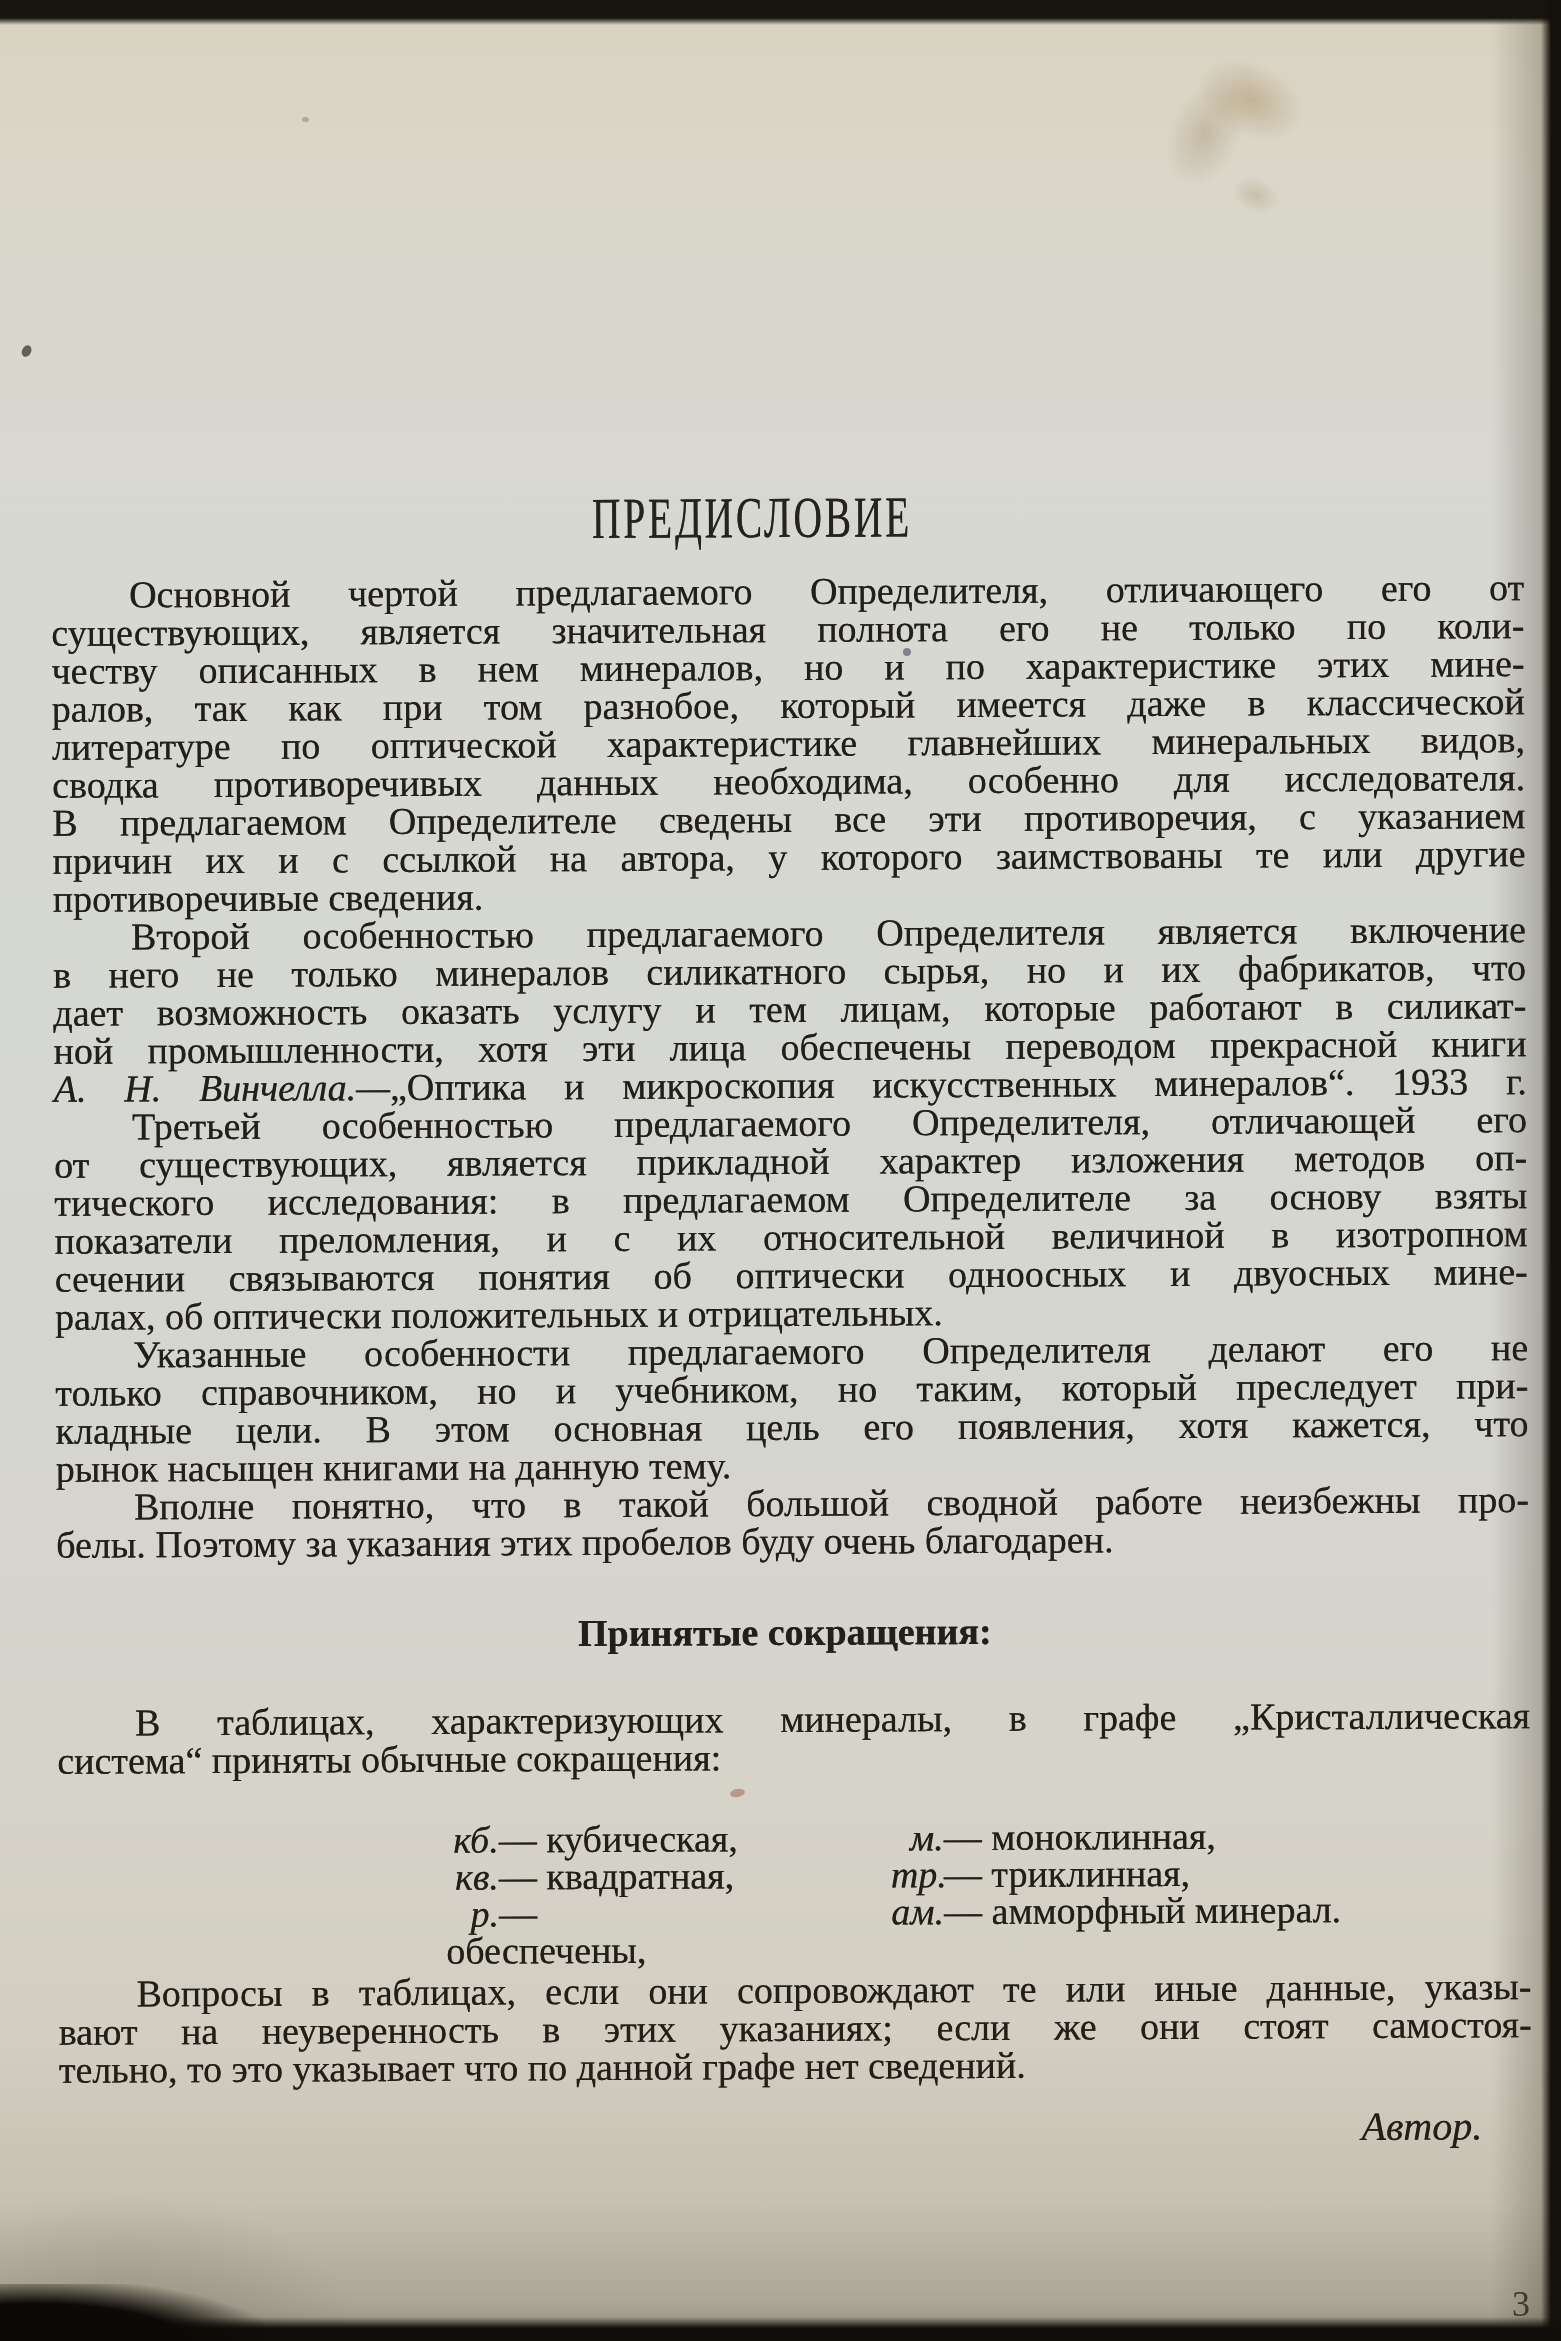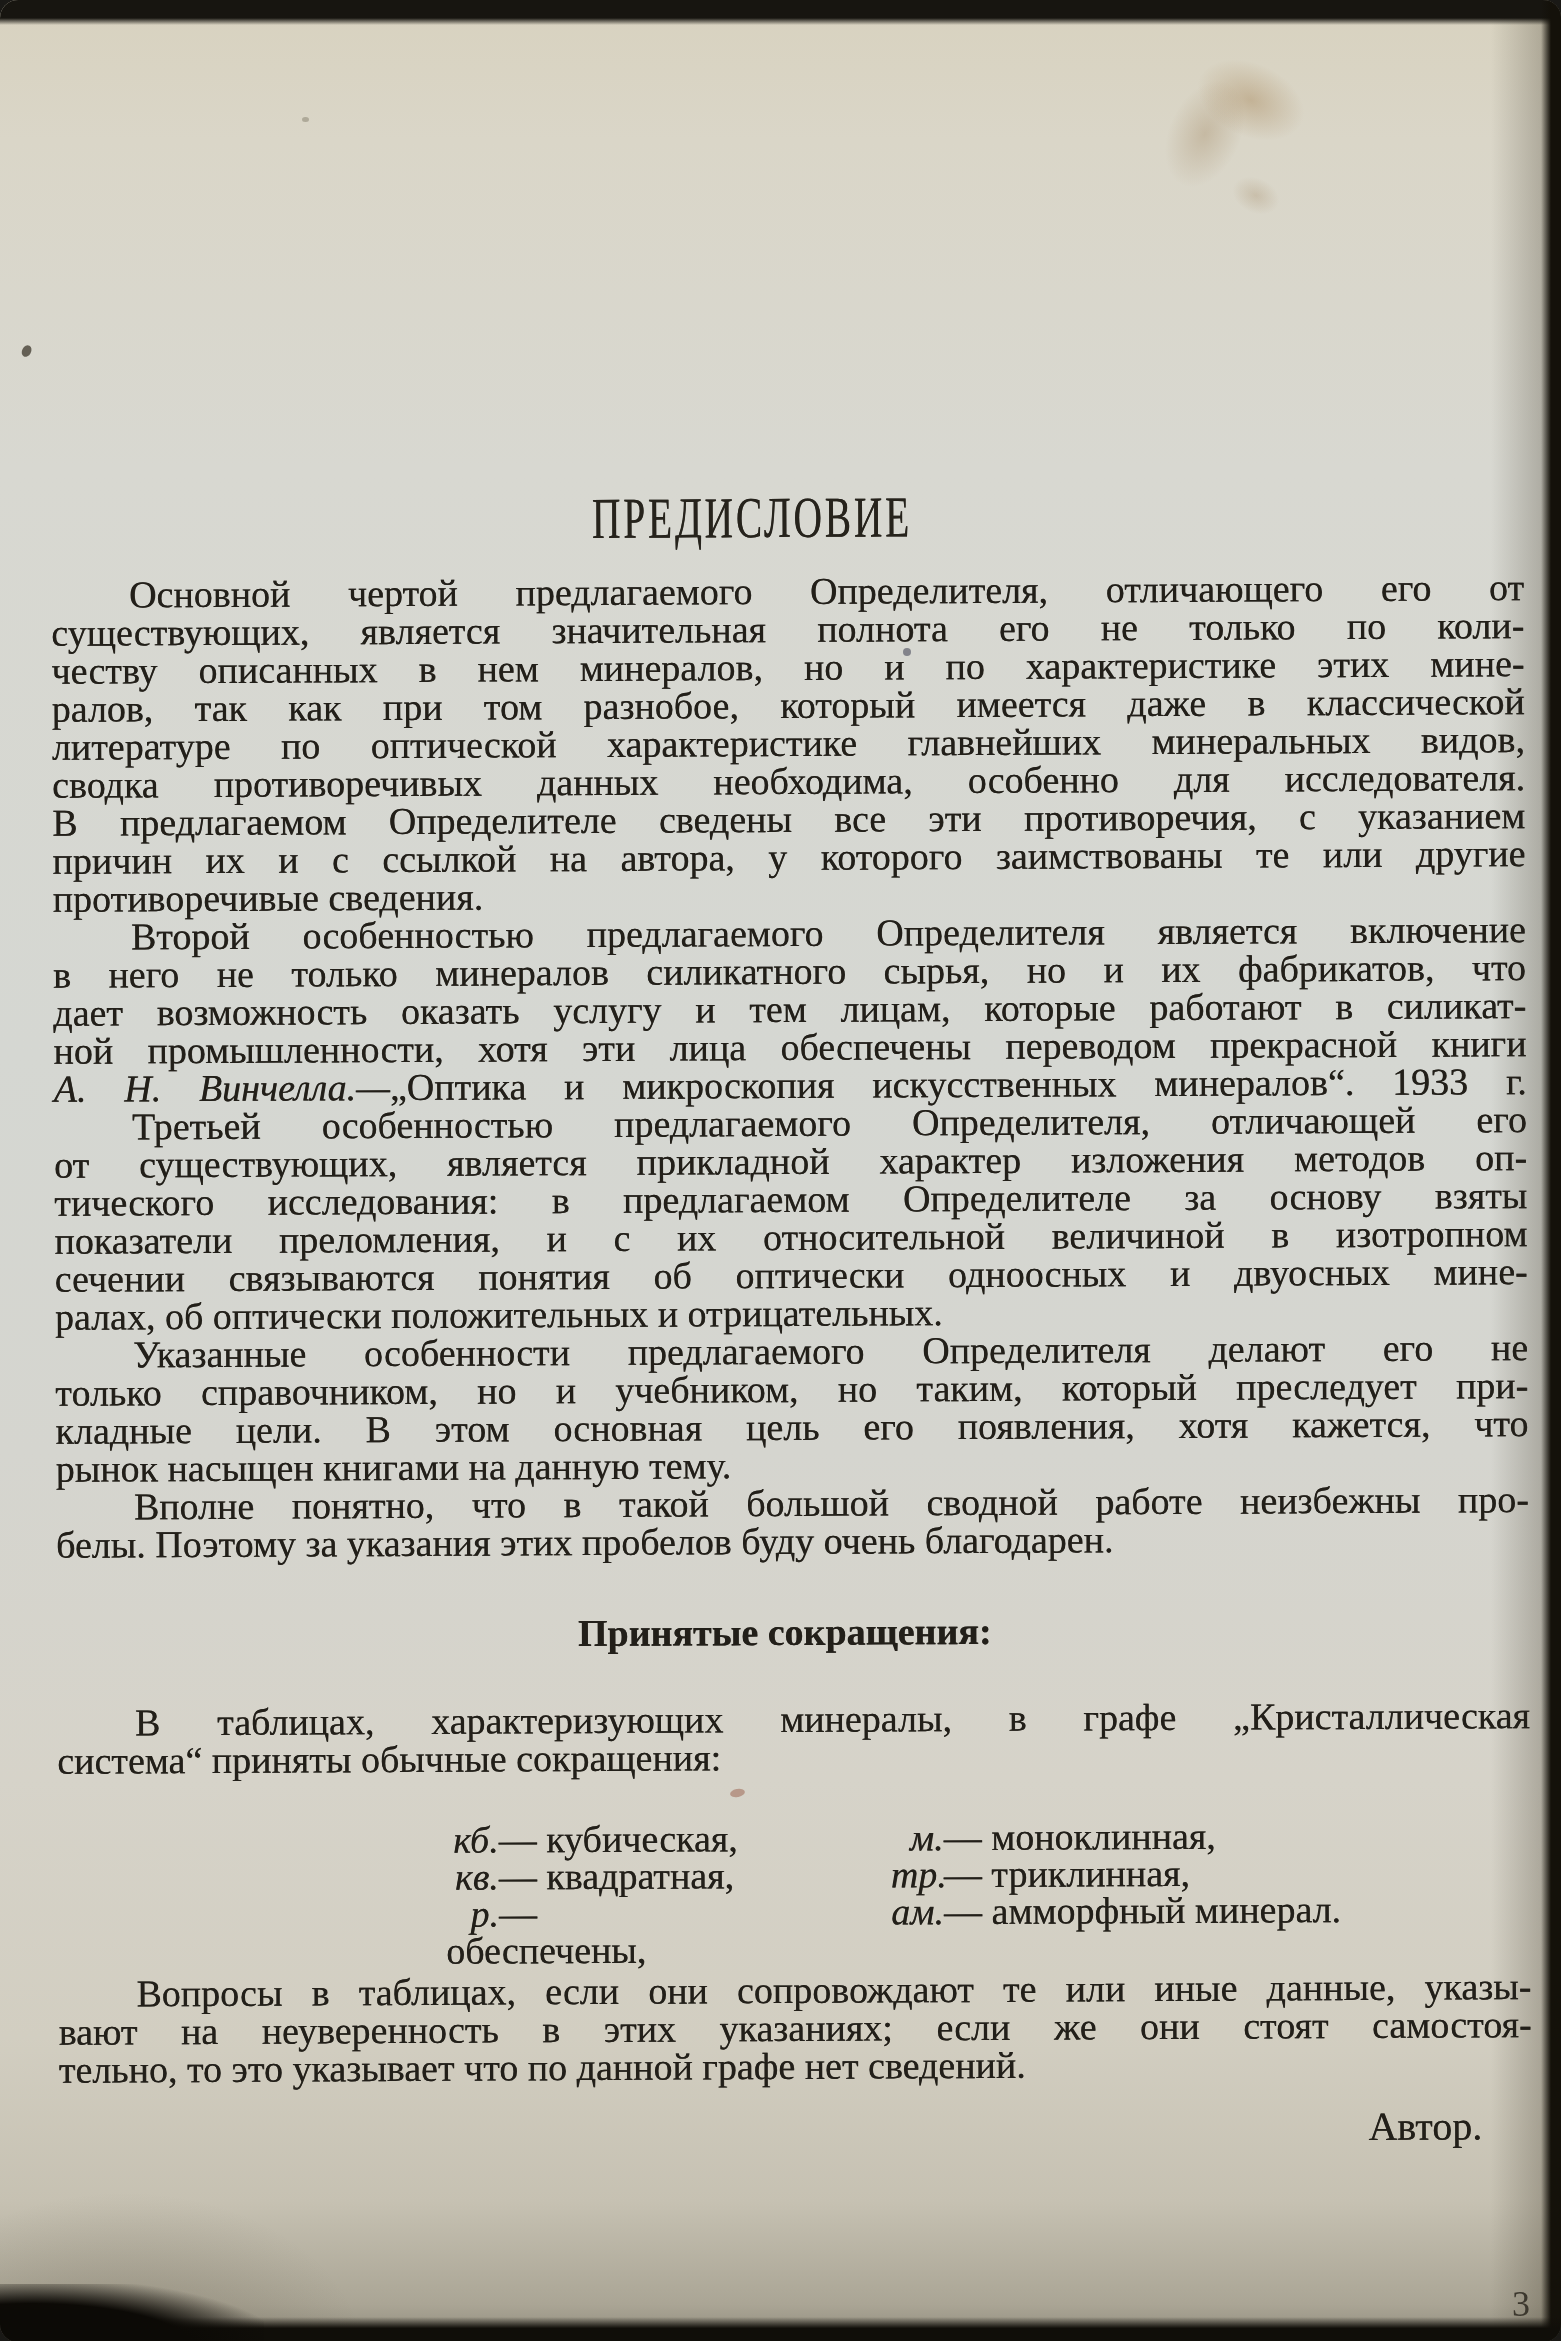--- a/index.html
+++ b/index.html
@@ -7,21 +7,20 @@
     position:relative;width:1561px;height:2342px;overflow:hidden;
     font-family:"Liberation Serif", "DejaVu Serif", serif;
     color:#221f19;
     background:
       radial-gradient(ellipse 347px 248px at 8% 101%, rgba(70,62,45,0.25), rgba(70,62,45,0) 70%),
       linear-gradient(90deg, rgba(0,0,0,0) 95.5%, rgba(55,48,32,0.30) 99.3%, rgba(40,34,22,0.45) 100%),
       linear-gradient(180deg,
         #d8d2bf 0%, #dad6c8 6%, #d8d8d1 20%, #d5d7d2 45%,
         #d5d5cf 62%, #d6d3c9 76%, #d2cec1 87%, #c6c1b2 94%,
         #aaa595 98.4%, #8f8a7b 100%);
-    border-radius: 18px;
   }
   
   .smudge{
     position:absolute;left:1099px;top:23px;width:256px;height:198px;
     transform:rotate(24deg);pointer-events:none;
     background:
       radial-gradient(ellipse 78px 51px at 55% 35%, rgba(143,98,40,0.30), rgba(143,98,40,0) 72%),
       radial-gradient(ellipse 50px 78px at 44% 60%, rgba(125,84,32,0.22), rgba(125,84,32,0) 72%),
       radial-gradient(ellipse 35px 25px at 72% 78%, rgba(125,84,32,0.18), rgba(125,84,32,0) 70%);
   }
@@ -57,21 +56,21 @@
   .it{font-style:italic;}
   .abbr-heading{position:absolute;top:1612px;left:0;width:100%;
     text-align:center;font-weight:bold;font-size:38px;line-height:40px;transform:translateX(-8.3px);}
   .flow-intro{top:1700px;}
   .abbr-col{position:absolute;top:1820px;}
   .abbr-col1{left:388px;width:297px;}
   .abbr-col2{left:833px;width:463px;}
   .abbr-row{font-size:38px;line-height:37px;font-style:normal;}
   .abbr-a{font-style:italic;display:inline-block;width:53px;text-align:right;}
   .flow-note{top:1971px;}
-  .signature{position:absolute;top:2109px;right:50px;font-size:40px;line-height:41px;}
+  .signature{position:absolute;top:2109px;right:50px;font-style:italic;font-size:40px;line-height:41px;}
   .pagenum{position:absolute;top:2285px;right:31px;font-size:36px;line-height:38px;color:#3c382e;z-index:6;}
 </style>
 </head>
 <body>
 
 <div class="page">
 
   <div class="smudge"></div>
   <div class="speck speck-1"></div>
   <div class="speck speck-2"></div>

